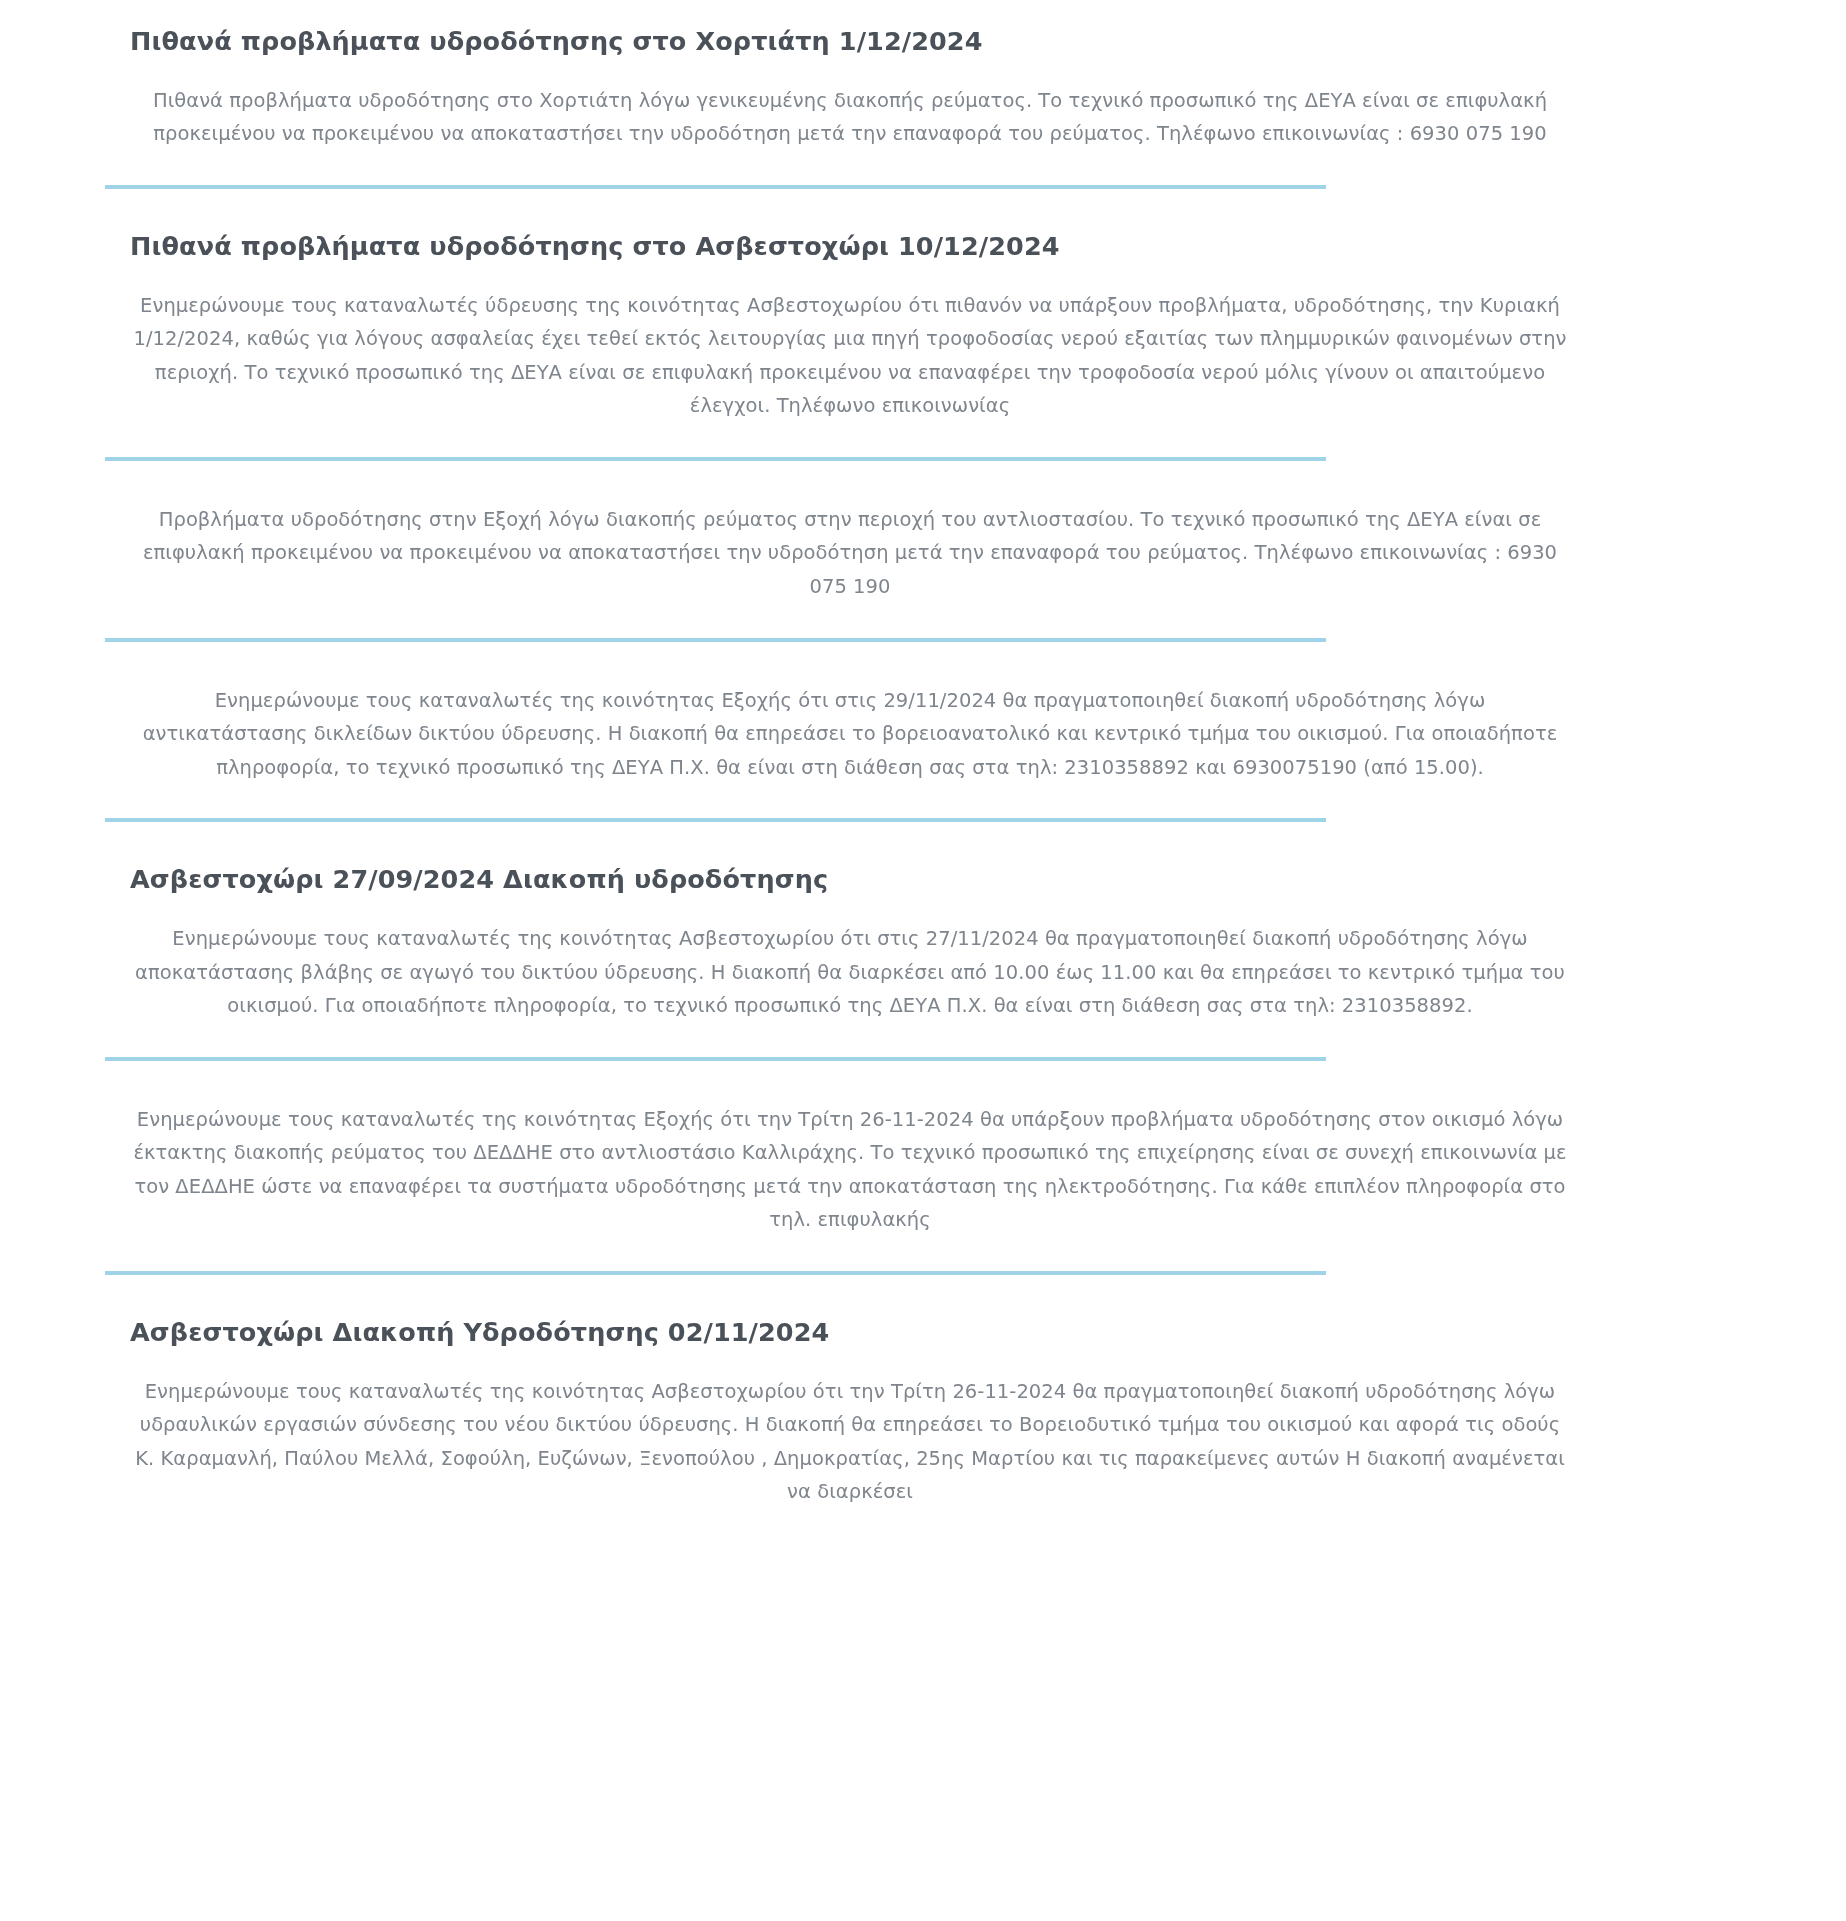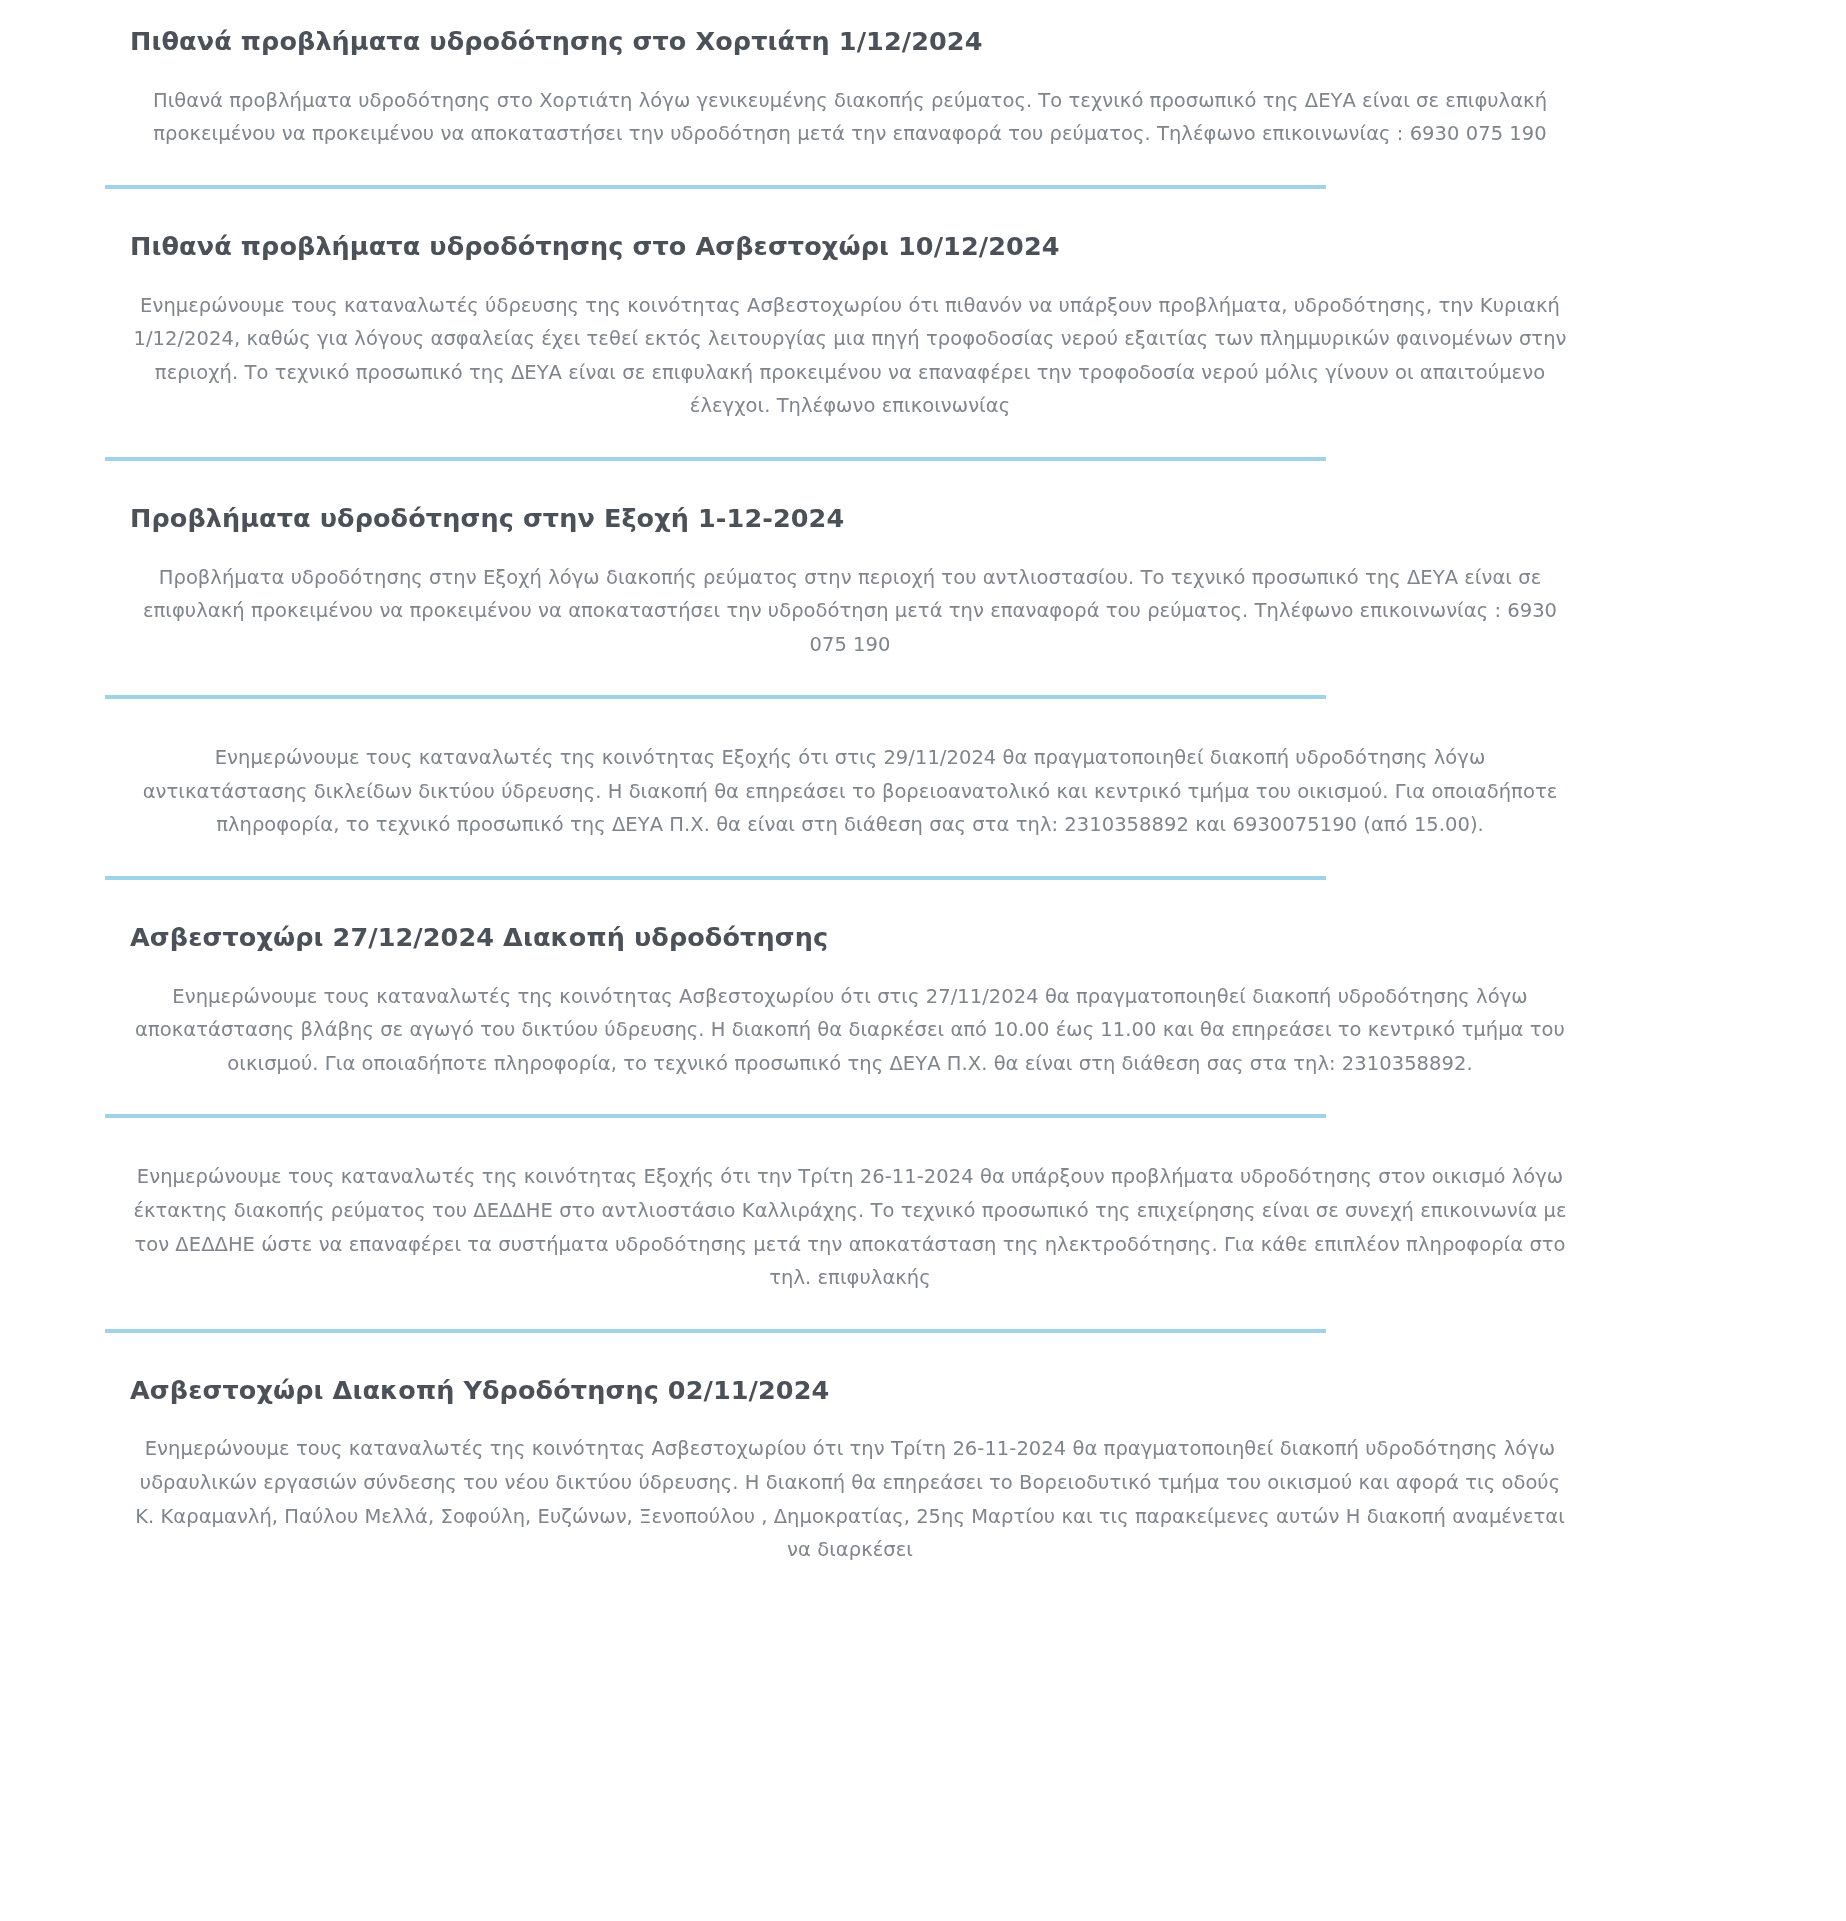--- a/index.html
+++ b/index.html
@@ -74,36 +74,35 @@
     <li class="article">
       <div class="article-inner">
         <h2 class="article-title">Πιθανά προβλήματα υδροδότησης στο Ασβεστοχώρι 10/12/2024</h2>
         <p class="article-body">Ενημερώνουμε τους καταναλωτές ύδρευσης της κοινότητας Ασβεστοχωρίου ότι πιθανόν να υπάρξουν προβλήματα, υδροδότησης, την Κυριακή 1/12/2024, καθώς για λόγους ασφαλείας έχει τεθεί εκτός λειτουργίας μια πηγή τροφοδοσίας νερού εξαιτίας των πλημμυρικών φαινομένων στην περιοχή. Το τεχνικό προσωπικό της ΔΕΥΑ είναι σε επιφυλακή προκειμένου να επαναφέρει την τροφοδοσία νερού μόλις γίνουν οι απαιτούμενο έλεγχοι. Τηλέφωνο επικοινωνίας</p>
       </div>
       <hr class="separator">
     </li>
 
     <li class="article">
       <div class="article-inner">
-        <h2 class="article-title">Προβλήματα υδροδότησης στην Εξοχή 1-12-2024</h2>
         <p class="article-body">Προβλήματα υδροδότησης στην Εξοχή λόγω διακοπής ρεύματος στην περιοχή του αντλιοστασίου. Το τεχνικό προσωπικό της ΔΕΥΑ είναι σε επιφυλακή προκειμένου να προκειμένου να αποκαταστήσει την υδροδότηση μετά την επαναφορά του ρεύματος. Τηλέφωνο επικοινωνίας : 6930 075 190</p>
       </div>
       <hr class="separator">
     </li>
 
     <li class="article">
       <div class="article-inner">
         <p class="article-body">Ενημερώνουμε τους καταναλωτές της κοινότητας Εξοχής ότι στις 29/11/2024 θα πραγματοποιηθεί διακοπή υδροδότησης λόγω αντικατάστασης δικλείδων  δικτύου ύδρευσης. Η διακοπή θα επηρεάσει το βορειοανατολικό και κεντρικό τμήμα του οικισμού. Για οποιαδήποτε πληροφορία, το τεχνικό προσωπικό της ΔΕΥΑ Π.Χ. θα είναι στη διάθεση σας στα τηλ: 2310358892 και  6930075190 (από 15.00).</p>
       </div>
       <hr class="separator">
     </li>
 
     <li class="article">
       <div class="article-inner">
-        <h2 class="article-title">Ασβεστοχώρι   27/12/2024 Διακοπή υδροδότησης</h2>
+        <h2 class="article-title">Ασβεστοχώρι   27/09/2024 Διακοπή υδροδότησης</h2>
         <p class="article-body">Ενημερώνουμε τους καταναλωτές της κοινότητας Ασβεστοχωρίου ότι στις  27/11/2024 θα πραγματοποιηθεί διακοπή υδροδότησης λόγω αποκατάστασης βλάβης  σε  αγωγό του δικτύου ύδρευσης. Η διακοπή θα διαρκέσει από 10.00 έως  11.00 και θα επηρεάσει το κεντρικό τμήμα του οικισμού. Για οποιαδήποτε πληροφορία, το τεχνικό προσωπικό της ΔΕΥΑ Π.Χ. θα είναι στη διάθεση σας στα τηλ: 2310358892.</p>
       </div>
       <hr class="separator">
     </li>
 
     <li class="article">
       <div class="article-inner">
         <p class="article-body">Ενημερώνουμε τους καταναλωτές της κοινότητας Εξοχής ότι την Τρίτη 26-11-2024 θα υπάρξουν προβλήματα υδροδότησης στον οικισμό λόγω έκτακτης διακοπής ρεύματος του ΔΕΔΔΗΕ στο αντλιοστάσιο Καλλιράχης. Το τεχνικό προσωπικό της επιχείρησης είναι σε συνεχή επικοινωνία με τον ΔΕΔΔΗΕ ώστε να επαναφέρει τα συστήματα υδροδότησης μετά την αποκατάσταση της ηλεκτροδότησης. Για κάθε επιπλέον πληροφορία στο τηλ. επιφυλακής</p>
       </div>
       <hr class="separator">

